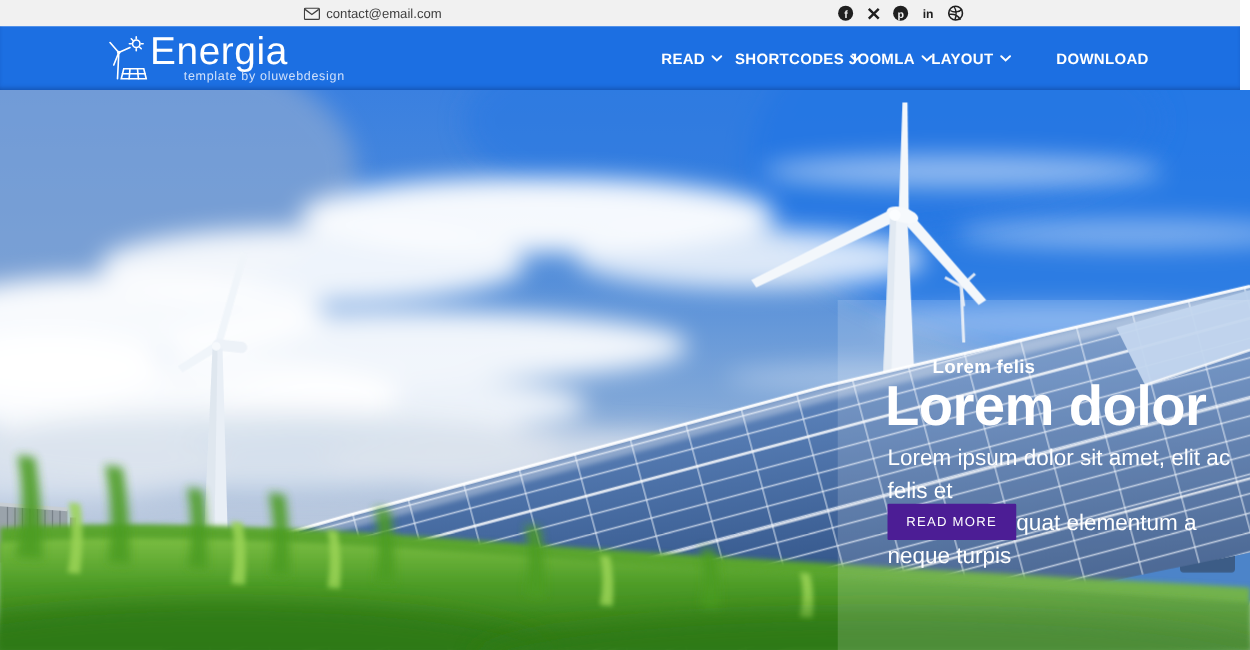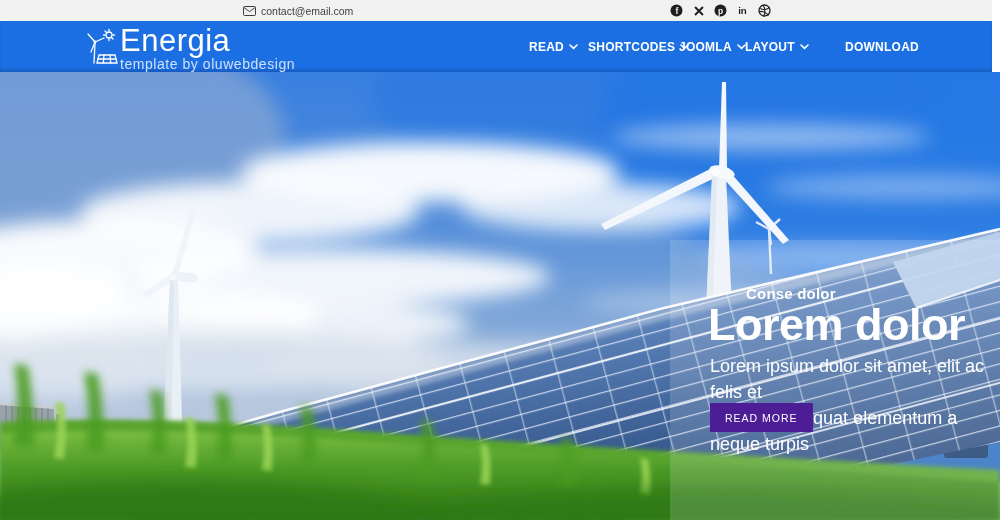--- a/index.html
+++ b/index.html
@@ -16,21 +16,21 @@
          font-size:10.5px;color:#3f3f3f;text-decoration:none;}
   .social{position:absolute;left:670px;top:0;height:21px;display:flex;align-items:center;gap:9px;}
   .sicon{width:13px;height:13px;display:flex;align-items:center;justify-content:center;cursor:pointer;}
 
   
   .navbar{position:relative;height:51px;background:#1c6fe2;
           box-shadow:inset 0 -3px 4px -2px rgba(0,20,70,.35);}
   .brand{position:absolute;left:84px;top:5px;display:flex;align-items:flex-start;cursor:pointer;}
   .brand-col{display:flex;flex-direction:column;margin-left:2px;}
   .brand-name{font-size:31px;line-height:29px;color:#fff;letter-spacing:.5px;font-weight:400;}
-  .brand-tagline{font-size:14px;color:#cfe0fb;letter-spacing:.55px;margin-top:1px;}
+  .brand-tagline{font-size:10px;color:#cfe0fb;letter-spacing:.55px;margin-top:1px;margin-left:27px;}
   .menu{list-style:none;margin:0;padding:0;}
   .menu-item{position:absolute;top:0;height:51px;display:flex;align-items:center;gap:5px;
              color:#fff;font-size:12px;font-weight:bold;letter-spacing:.25px;cursor:pointer;}
   .chev{display:block;}
 
   
   .hero{position:relative;width:1000px;height:448px;overflow:hidden;}
   .hero-art{position:absolute;left:0;top:0;width:1000px;height:448px;display:block;}
   .hero-overlay{position:absolute;left:670px;top:168px;right:0;bottom:0;
                 background:rgba(255,255,255,.15);}
@@ -282,21 +282,21 @@
           <path d="M480,372 Q484,390 480,412 L490,413 Q492,392 488,373 Z"></path>
           <path d="M640,386 Q644,402 640,422 L650,423 Q652,404 648,387 Z"></path>
         </g>
         <ellipse cx="180" cy="450" rx="260" ry="40" fill="#2f7a15" opacity="0.9" filter="url(#blur10)"></ellipse>
         <ellipse cx="700" cy="456" rx="320" ry="38" fill="#2f7a15" opacity="0.85" filter="url(#blur10)"></ellipse>
       </g>
     </svg>
 
     <div class="hero-overlay"></div>
 
-    <h3 class="hero-subtitle">Conse dolor</h3>
+    <h3 class="hero-subtitle">Lorem felis</h3>
     <h1 class="hero-title">Lorem dolor</h1>
     <p class="hero-paragraph">
       <span>Lorem ipsum dolor sit amet, elit ac felis et</span>
       <span>neque consequat elementum a neque turpis</span>
     </p>
     <button class="hero-cta">READ MORE</button>
 
   </section>
 </div>
 

